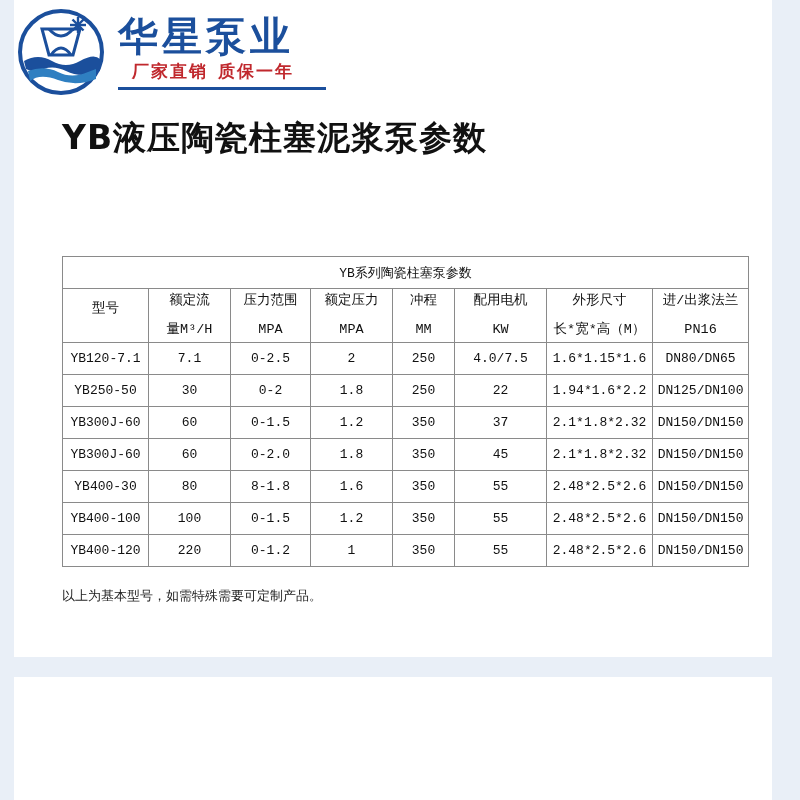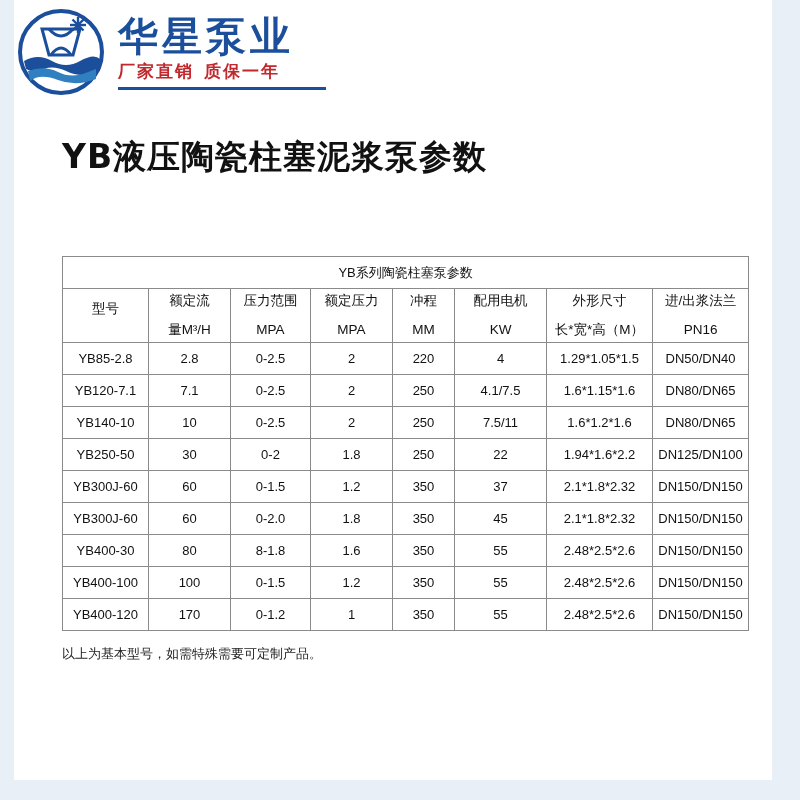--- a/index.html
+++ b/index.html
@@ -9,21 +9,21 @@
   body {
     width: 800px;
     height: 800px;
     background: #ffffff;
     font-family: "Liberation Sans", sans-serif;
     overflow: hidden;
   }
   .page {
     position: relative;
     width: 800px;
-    height: 800px;
+    height: 677px;
     background: #ffffff;
     box-sizing: border-box;
   }
   
   .band-left {
     position: absolute;
     left: 0; top: 0;
     width: 14px; height: 800px;
     background: #e9eff7;
   }
@@ -69,56 +69,57 @@
     line-height: 1.05;
     font-family: "DejaVu Sans", sans-serif;
   }
   .brand-sub {
     margin-top: 3px;
     font-size: 17px;
     color: #c0282d;
     letter-spacing: 2px;
     font-weight: bold;
     font-family: "DejaVu Sans", sans-serif;
+    margin-left: 14px;
   }
   .brand-sub .sep {
     display: inline-block;
     width: 10px;
   }
   .brand-underline {
     margin-top: 4px;
     width: 208px;
     height: 3px;
     background: #1b4f9c;
   }
 
   
   .doc-title {
     position: absolute;
     left: 62px;
-    top: 135px;
+    top: 116px;
     font-size: 33px;
     font-weight: bold;
     color: #111111;
     letter-spacing: 1px;
     font-family: "DejaVu Sans", sans-serif;
   }
 
   
   .table-wrap {
     position: absolute;
     left: 62px;
     top: 256px;
     width: 686px;
   }
   table.spec {
     border-collapse: collapse;
     width: 100%;
     table-layout: fixed;
-    font-family: Liberation Sans, sans-serif;
+    font-family: Liberation Mono, monospace;
   }
   table.spec td {
     border: 1px solid #8a8a8a;
     text-align: center;
     vertical-align: middle;
     font-size: 13px;
     color: #111111;
     height: 32px;
     padding: 1px 2px;
     box-sizing: border-box;
@@ -132,21 +133,21 @@
   tr.head td {
     height: 54px;
     font-size: 13.5px;
     line-height: 1.25;
   }
   tr.head td .l2 {
     display: block;
     margin-top: 12px;
   }
   .note {
-    margin-top: 14px;
+    margin-top: 20px;
     font-size: 13px;
     color: #222222;
     font-family: "DejaVu Sans", sans-serif;
   }
 
   
   col.c0 { width: 86px; }
   col.c1 { width: 82px; }
   col.c2 { width: 80px; }
   col.c3 { width: 82px; }
@@ -237,47 +238,27 @@
             <span>外形尺寸</span>
             <span class="l2">长*宽*高（M）</span>
           </td>
           <td>
             <span>进/出浆法兰</span>
             <span class="l2">PN16</span>
           </td>
         </tr>
 
         <tr>
-          <td>YB85-2.8</td>
-          <td>2.8</td>
-          <td>0-2.5</td>
-          <td>2</td>
-          <td>220</td>
-          <td>4</td>
-          <td>1.29*1.05*1.5</td>
-          <td>DN50/DN40</td>
-        </tr>
-        <tr>
           <td>YB120-7.1</td>
           <td>7.1</td>
           <td>0-2.5</td>
           <td>2</td>
           <td>250</td>
-          <td>4.1/7.5</td>
+          <td>4.0/7.5</td>
           <td>1.6*1.15*1.6</td>
-          <td>DN80/DN65</td>
-        </tr>
-        <tr>
-          <td>YB140-10</td>
-          <td>10</td>
-          <td>0-2.5</td>
-          <td>2</td>
-          <td>250</td>
-          <td>7.5/11</td>
-          <td>1.6*1.2*1.6</td>
           <td>DN80/DN65</td>
         </tr>
         <tr>
           <td>YB250-50</td>
           <td>30</td>
           <td>0-2</td>
           <td>1.8</td>
           <td>250</td>
           <td>22</td>
           <td>1.94*1.6*2.2</td>
@@ -318,21 +299,21 @@
           <td>100</td>
           <td>0-1.5</td>
           <td>1.2</td>
           <td>350</td>
           <td>55</td>
           <td>2.48*2.5*2.6</td>
           <td>DN150/DN150</td>
         </tr>
         <tr>
           <td>YB400-120</td>
-          <td>170</td>
+          <td>220</td>
           <td>0-1.2</td>
           <td>1</td>
           <td>350</td>
           <td>55</td>
           <td>2.48*2.5*2.6</td>
           <td>DN150/DN150</td>
         </tr>
       </tbody>
     </table>
 

